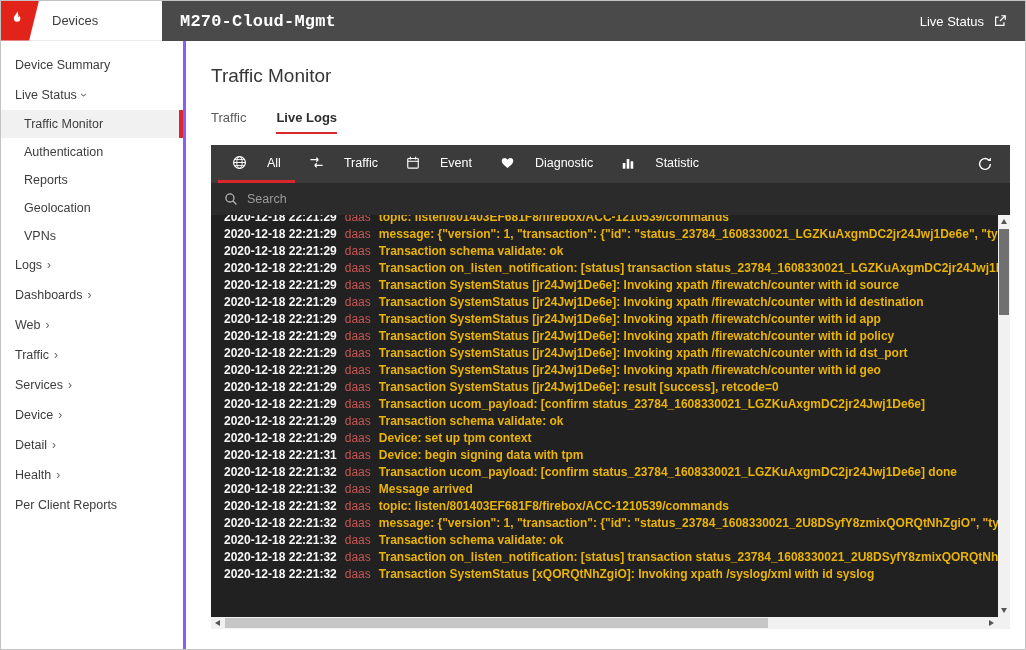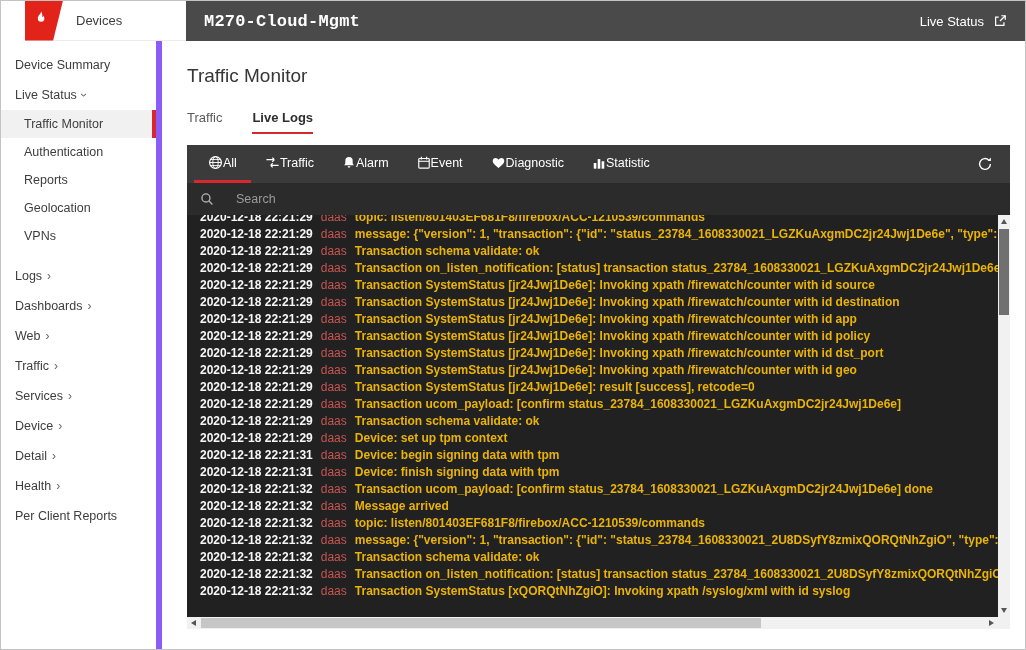--- a/index.html
+++ b/index.html
@@ -1,55 +1,55 @@
 <!DOCTYPE html>
 <html><head>
 <meta charset="utf-8">
 <style>
   * { margin:0; padding:0; box-sizing:border-box; }
   html,body { background:#e9e9e9; }
   body { font-family:"Liberation Sans","DejaVu Sans",sans-serif; width:1026px; height:650px; }
   .app { width:1026px; height:650px; background:#fff; border:1px solid #c3c3c3; overflow:hidden; display:flex; flex-direction:column; }
 
   
-  .topbar { height:40px; display:flex; flex-shrink:0;padding-left:24px; }
+  .topbar { height:40px; display:flex; flex-shrink:0; }
   .brand { width:161px; background:#fff; display:flex; align-items:center; gap:13px; border-bottom:1px solid #ececec; flex-shrink:0; }
   .logo { width:38px; height:40px; background:#e2231a; clip-path:polygon(0 0,100% 0,74% 100%,0 100%); display:flex; align-items:center; padding-left:6px; flex-shrink:0; }
   .brand-label { font-size:13px; color:#3d3d3d; }
   .topbar-main { flex:1; background:#4a4a4a; display:flex; align-items:center; padding:0 18px; color:#fff; min-width:0; }
   .device-title { font-size:17px; font-weight:700; letter-spacing:.2px;font-family:Liberation Mono, monospace; }
   .live-status { margin-left:auto; display:flex; align-items:center; gap:9px; font-size:13px; cursor:pointer; }
 
   
   .body { flex:1; display:flex; min-height:0; }
-  .sidebar { width:161px; background:#fff; border-right:6px solid #8b5cf6; padding-top:9px; flex-shrink:0; }
+  .sidebar { width:185px; background:#fff; border-right:3px solid #8b5cf6; padding-top:9px; flex-shrink:0; }
   .side-item { position:relative; display:flex; align-items:center; padding:8px 12px 8px 14px; font-size:12.5px; color:#3d3d3d; cursor:pointer; }
   .side-item.sub { padding:7px 12px 7px 23px; }
   .side-item.selected { background:#f1f1f1; }
   .side-item.selected::after { content:""; position:absolute; right:0; top:0; bottom:0; width:4px; background:#d9272e; }
-  .side-item.gap { margin-top:11px; }
+  .side-item.gap { }
   .chev { display:inline-block; margin-left:5px; color:#666; font-size:12px; line-height:1; }
   .chev.down { transform:rotate(90deg); }
 
   
   .content { flex:1; padding:24px 15px 0 25px; min-width:0; display:flex; flex-direction:column; }
   .page-title { font-size:19px; font-weight:400; color:#363636; margin-bottom:23px; }
   .tabs { display:flex; gap:30px; margin-bottom:11px; }
   .tab { font-size:13px; color:#5a5a5a; padding-bottom:7px; border-bottom:2px solid transparent; cursor:pointer; }
   .tab.active { color:#2e2e2e; font-weight:700; border-bottom-color:#d9272e; }
 
   
   .panel { height:484px; background:#212121; display:flex; flex-direction:column; min-width:0; flex-shrink:0; }
   .filter-bar { height:38px; background:#3b3b3b; display:flex; align-items:stretch; padding:0 7px; flex-shrink:0; }
-  .filter { display:flex; align-items:center; gap:0; padding:8px 14px; color:#fff; font-size:12.5px; border-bottom:3px solid transparent; cursor:pointer; }
+  .filter { display:flex; align-items:center; gap:20px; padding:8px 14px; color:#fff; font-size:12.5px; border-bottom:3px solid transparent; cursor:pointer; }
   .filter.active { border-bottom-color:#d9272e; }
   .ficon svg, .tb-icon svg { display:block; }
   .refresh-btn { margin-left:auto; display:flex; align-items:center; padding:0 10px; cursor:pointer; }
 
-  .search-bar { height:32px; background:#2b2b2b; display:flex; align-items:center; gap:22px; padding:0 13px; flex-shrink:0; }
+  .search-bar { height:32px; background:#2b2b2b; display:flex; align-items:center; gap:9px; padding:0 13px; flex-shrink:0; }
   .search-input { flex:1; background:transparent; border:none; outline:none; color:#ddd; font-size:12.5px; font-family:inherit; }
   .search-input::placeholder { color:#9b9b9b; }
 
   .log-wrap { flex:1; position:relative; overflow:hidden; min-height:0; }
   .log-list { margin-top:-6px; width:calc(100% - 12px); overflow:hidden; }
   .log-row { white-space:nowrap; overflow:hidden; height:17px; line-height:17px; font-size:12px; padding-left:13px; }
   .lt { color:#f7f7f7; font-weight:700; margin-right:8px; }
   .ls { color:#c75552; margin-right:8px; }
   .lm { color:#eab308; font-weight:600; }
 
@@ -176,29 +176,20 @@
                 <span>All</span>
               </div>
               <div class="filter">
                 <span class="ficon">
                   <svg width="15" height="15" viewBox="0 0 16 16">
                     <path d="M1.5 5h8.5M10 5 7.8 2.8M10 5 7.8 7.2" fill="none" stroke="#fff" stroke-width="1.3"></path>
                     <path d="M14.5 11H6M6 11l2.2-2.2M6 11l2.2 2.2" fill="none" stroke="#fff" stroke-width="1.3"></path>
                   </svg>
                 </span>
                 <span>Traffic</span>
-              </div>
-              <div class="filter">
-                <span class="ficon">
-                  <svg width="14" height="15" viewBox="0 0 16 16">
-                    <path d="M8 1.8a4.2 4.2 0 0 0-4.2 4.2v3.2L2.5 11.2h11L12.2 9.2V6A4.2 4.2 0 0 0 8 1.8z" fill="#fff"></path>
-                    <path d="M6.4 12.3a1.6 1.6 0 0 0 3.2 0z" fill="#fff"></path>
-                  </svg>
-                </span>
-                <span>Alarm</span>
               </div>
               <div class="filter">
                 <span class="ficon">
                   <svg width="14" height="15" viewBox="0 0 16 16">
                     <rect x="2" y="3.4" width="12" height="11" rx="1" fill="none" stroke="#fff" stroke-width="1.3"></rect>
                     <path d="M2 6.6h12" stroke="#fff" stroke-width="1.2"></path>
                     <path d="M5 1.4v3.2M11 1.4v3.2" stroke="#fff" stroke-width="1.3"></path>
                   </svg>
                 </span>
                 <span>Event</span>
@@ -252,21 +243,20 @@
               <div class="log-row"><span class="lt">2020-12-18 22:21:29</span><span class="ls">daas</span><span class="lm">Transaction SystemStatus [jr24Jwj1De6e]: Invoking xpath /firewatch/counter with id destination</span></div>
               <div class="log-row"><span class="lt">2020-12-18 22:21:29</span><span class="ls">daas</span><span class="lm">Transaction SystemStatus [jr24Jwj1De6e]: Invoking xpath /firewatch/counter with id app</span></div>
               <div class="log-row"><span class="lt">2020-12-18 22:21:29</span><span class="ls">daas</span><span class="lm">Transaction SystemStatus [jr24Jwj1De6e]: Invoking xpath /firewatch/counter with id policy</span></div>
               <div class="log-row"><span class="lt">2020-12-18 22:21:29</span><span class="ls">daas</span><span class="lm">Transaction SystemStatus [jr24Jwj1De6e]: Invoking xpath /firewatch/counter with id dst_port</span></div>
               <div class="log-row"><span class="lt">2020-12-18 22:21:29</span><span class="ls">daas</span><span class="lm">Transaction SystemStatus [jr24Jwj1De6e]: Invoking xpath /firewatch/counter with id geo</span></div>
               <div class="log-row"><span class="lt">2020-12-18 22:21:29</span><span class="ls">daas</span><span class="lm">Transaction SystemStatus [jr24Jwj1De6e]: result [success], retcode=0</span></div>
               <div class="log-row"><span class="lt">2020-12-18 22:21:29</span><span class="ls">daas</span><span class="lm">Transaction ucom_payload: [confirm status_23784_1608330021_LGZKuAxgmDC2jr24Jwj1De6e]</span></div>
               <div class="log-row"><span class="lt">2020-12-18 22:21:29</span><span class="ls">daas</span><span class="lm">Transaction schema validate: ok</span></div>
               <div class="log-row"><span class="lt">2020-12-18 22:21:29</span><span class="ls">daas</span><span class="lm">Device: set up tpm context</span></div>
               <div class="log-row"><span class="lt">2020-12-18 22:21:31</span><span class="ls">daas</span><span class="lm">Device: begin signing data with tpm</span></div>
-              <div class="log-row"><span class="lt">2020-12-18 22:21:31</span><span class="ls">daas</span><span class="lm">Device: finish signing data with tpm</span></div>
               <div class="log-row"><span class="lt">2020-12-18 22:21:32</span><span class="ls">daas</span><span class="lm">Transaction ucom_payload: [confirm status_23784_1608330021_LGZKuAxgmDC2jr24Jwj1De6e] done</span></div>
               <div class="log-row"><span class="lt">2020-12-18 22:21:32</span><span class="ls">daas</span><span class="lm">Message arrived</span></div>
               <div class="log-row"><span class="lt">2020-12-18 22:21:32</span><span class="ls">daas</span><span class="lm">topic: listen/801403EF681F8/firebox/ACC-1210539/commands</span></div>
               <div class="log-row"><span class="lt">2020-12-18 22:21:32</span><span class="ls">daas</span><span class="lm">message: {"version": 1, "transaction": {"id": "status_23784_1608330021_2U8DSyfY8zmixQORQtNhZgiO", "type": "status", "commands":</span></div>
               <div class="log-row"><span class="lt">2020-12-18 22:21:32</span><span class="ls">daas</span><span class="lm">Transaction schema validate: ok</span></div>
               <div class="log-row"><span class="lt">2020-12-18 22:21:32</span><span class="ls">daas</span><span class="lm">Transaction on_listen_notification: [status] transaction status_23784_1608330021_2U8DSyfY8zmixQORQtNhZgiO</span></div>
               <div class="log-row"><span class="lt">2020-12-18 22:21:32</span><span class="ls">daas</span><span class="lm">Transaction SystemStatus [xQORQtNhZgiO]: Invoking xpath /syslog/xml with id syslog</span></div>
             </div>
           <div class="vscroll">
             <div class="tri-up"></div>

